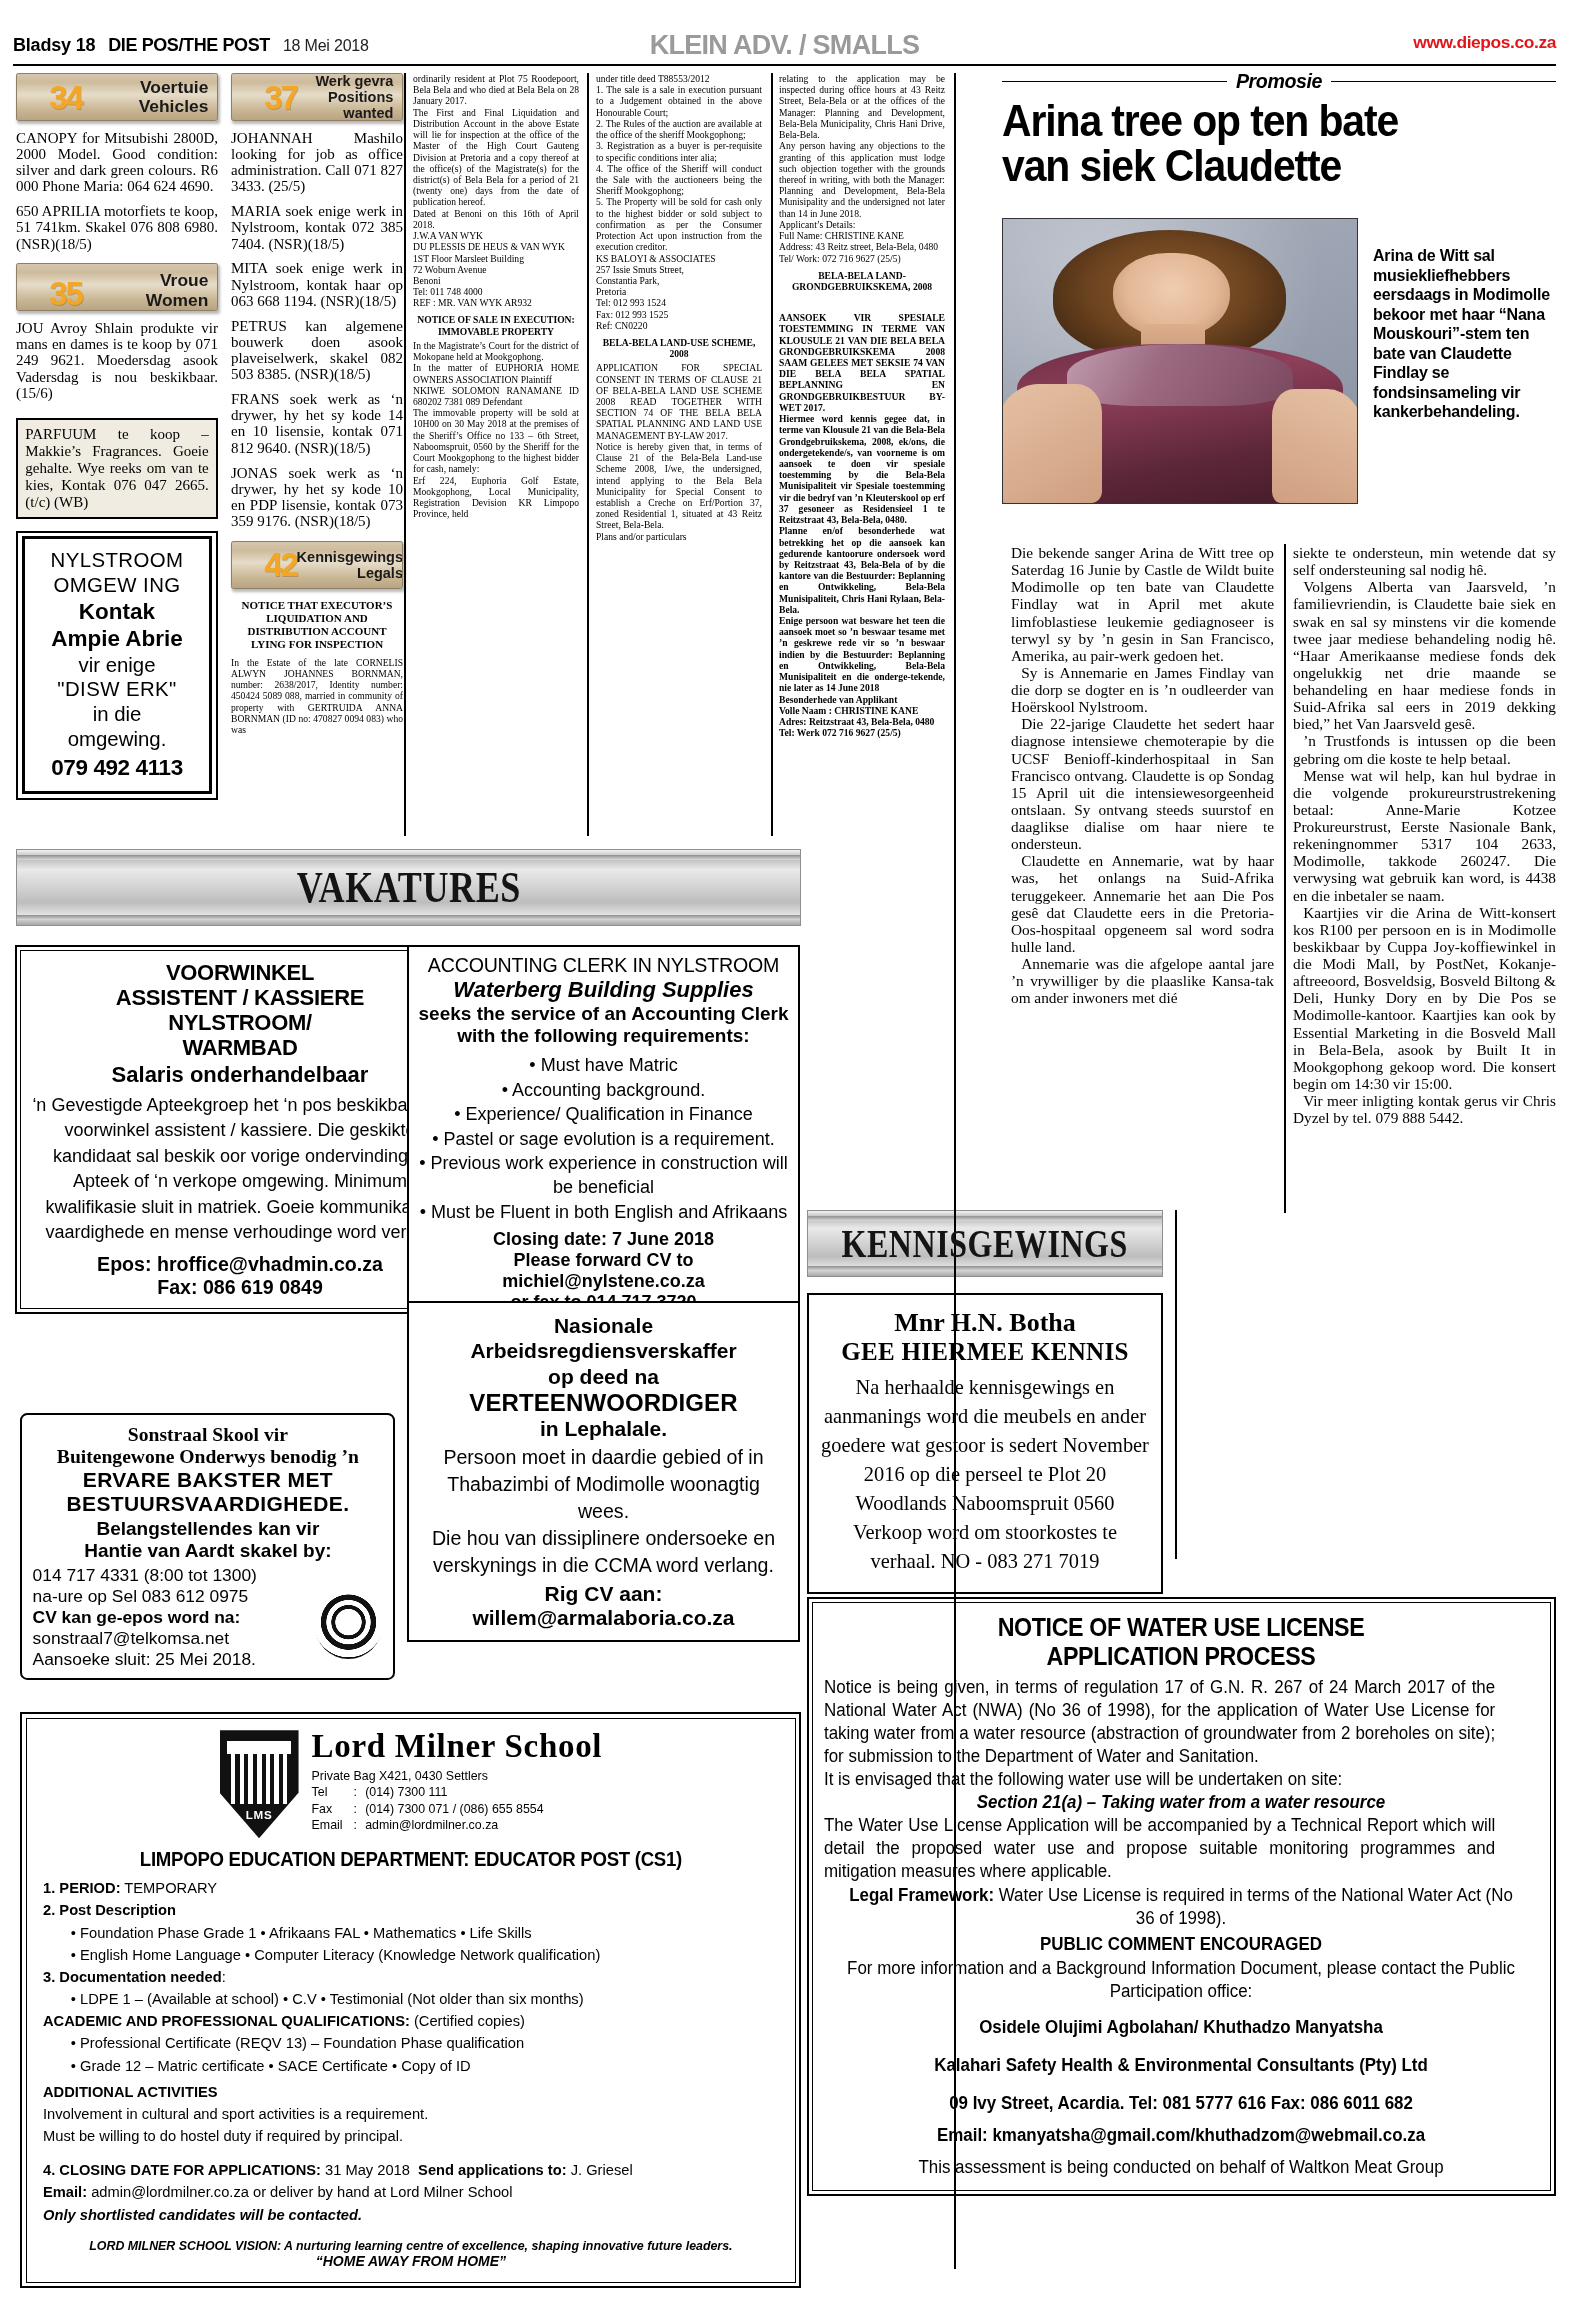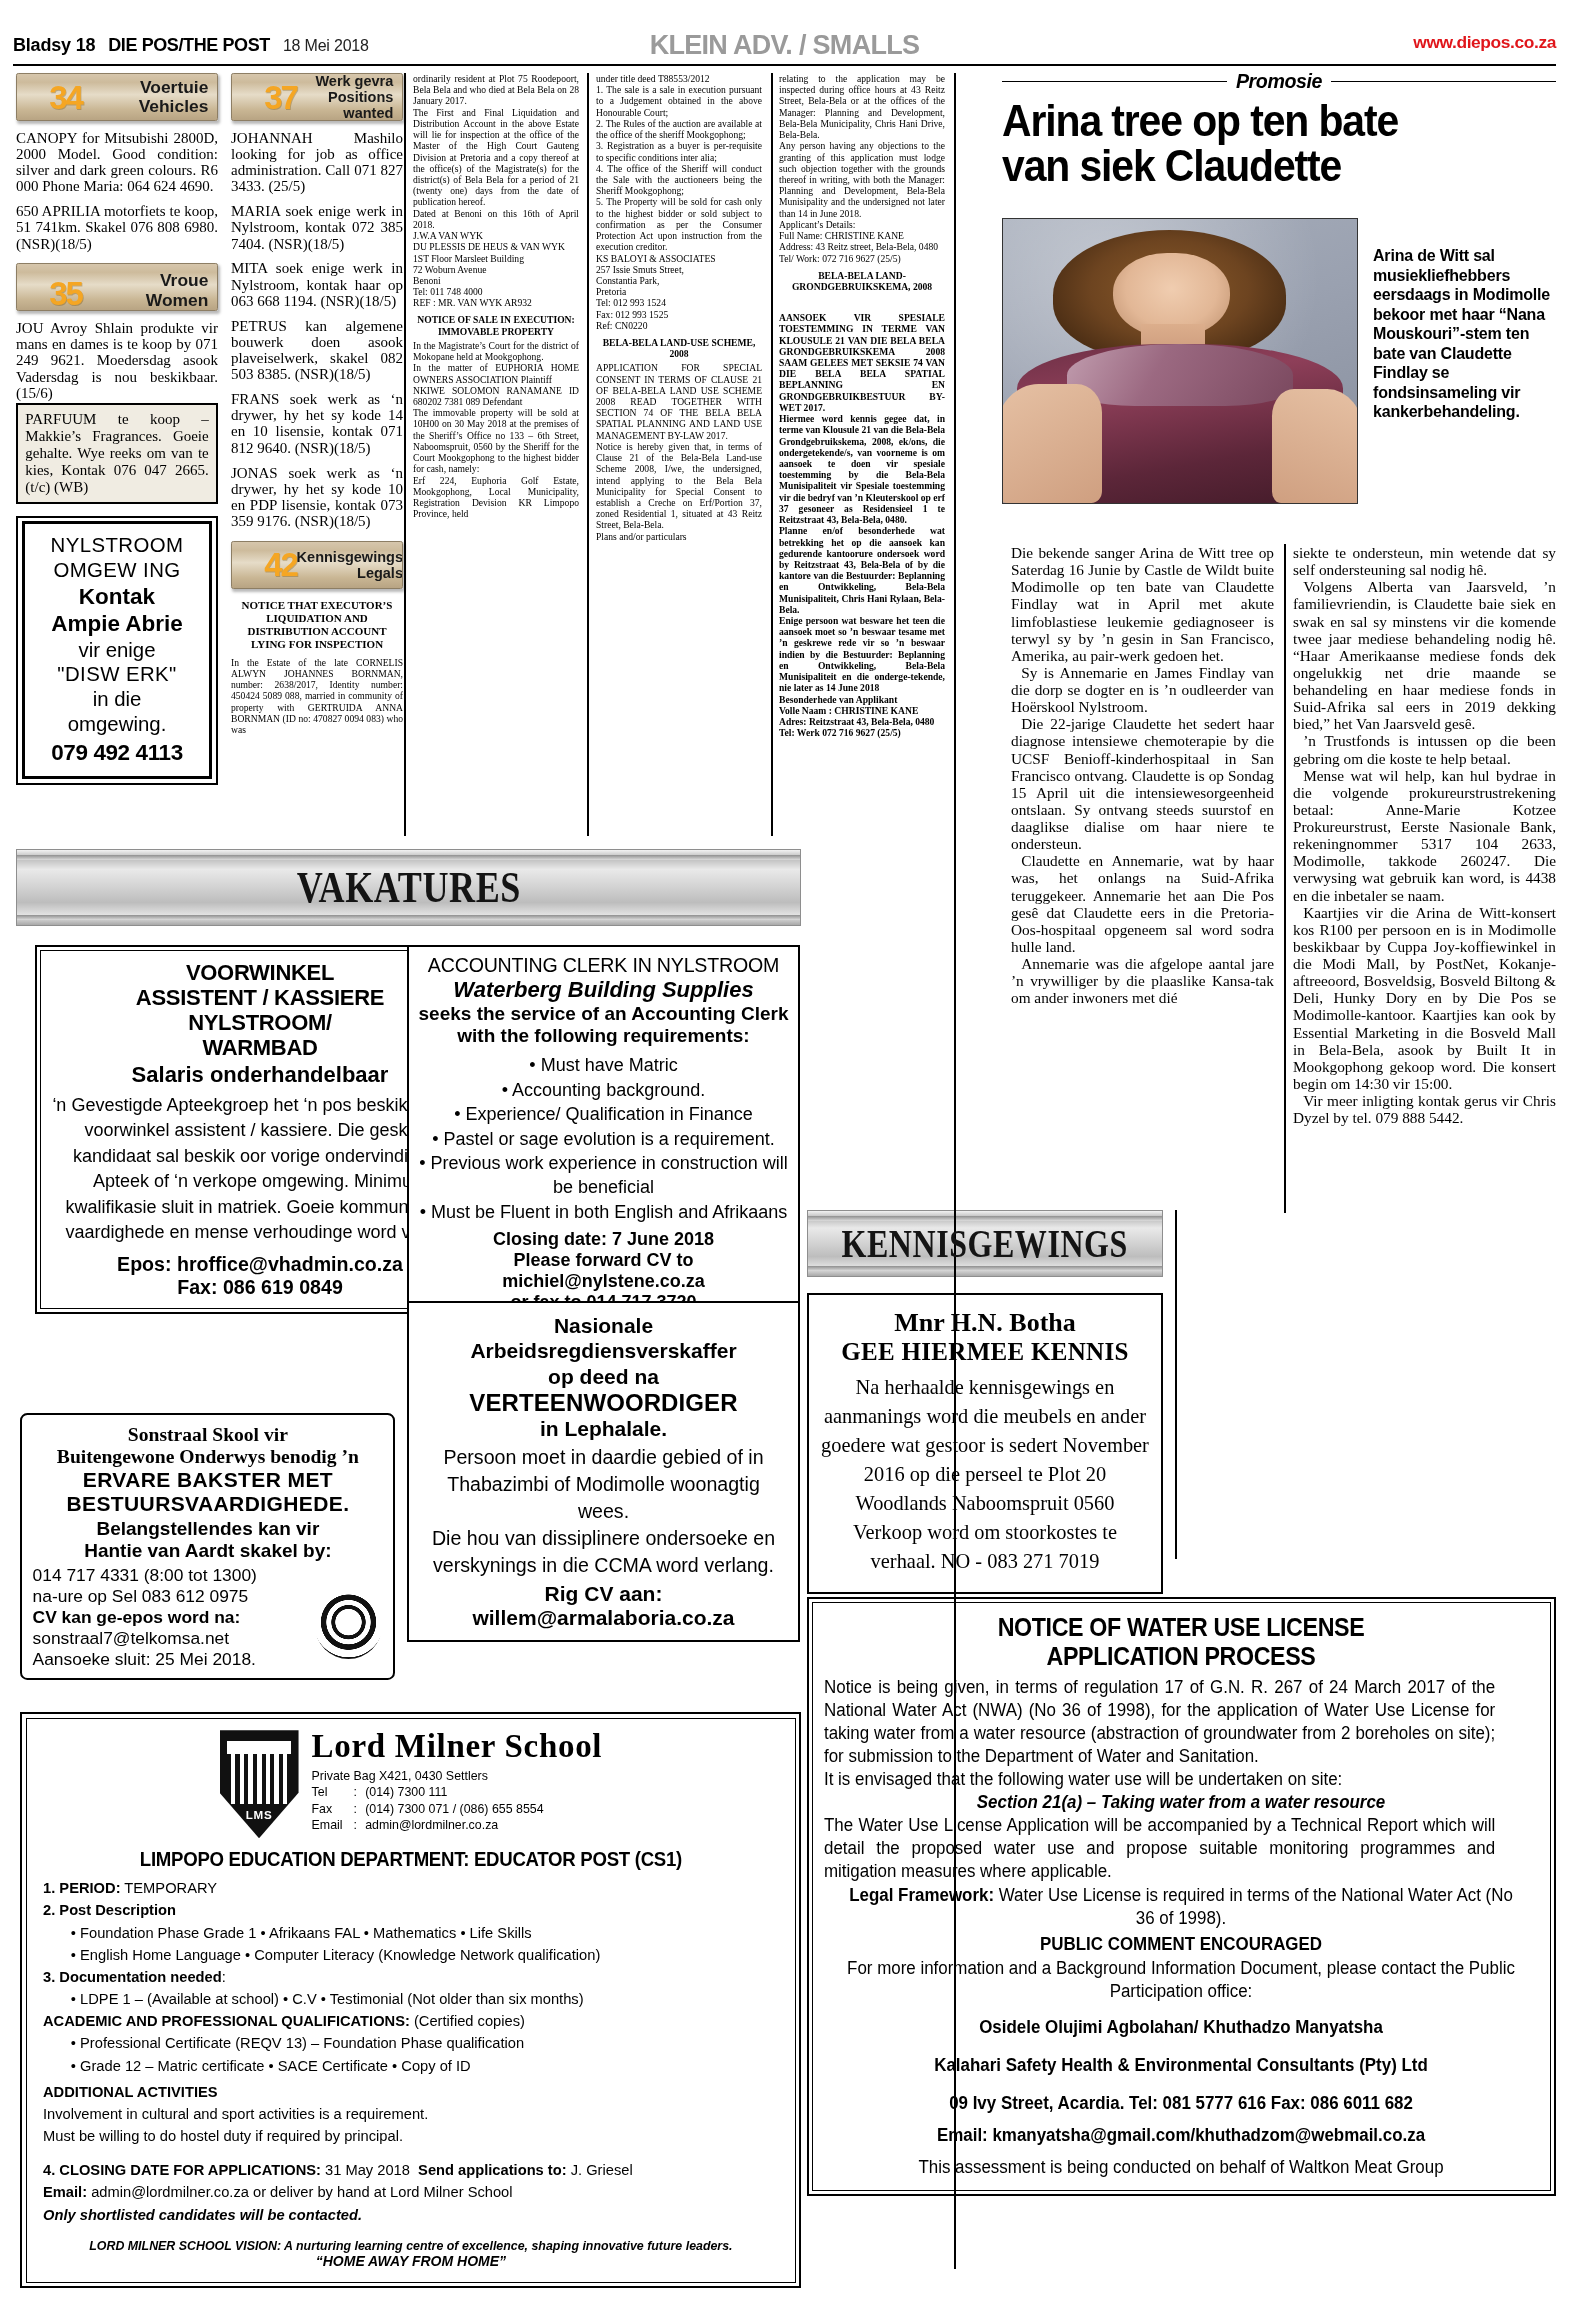--- a/index.html
+++ b/index.html
@@ -54,21 +54,21 @@
     margin-left:auto; margin-right:8.7px; text-align:right;
     font-family:"Liberation Sans", sans-serif; font-weight:bold;
     font-size:14.5px; line-height:1.12; color:#1a1a1a;
   }
   .cat-labels.big { font-size:17.4px; }
 
   .ad { font-size:15px; line-height:1.08; text-align:justify; margin-top:8.7px; }
 
   .boxad {
     border:2.9px solid #000; background:#f0ece2; padding:5.8px 7.3px;
-    font-size:15px; line-height:1.14; margin-top:2px; text-align:justify;
+    font-size:15px; line-height:1.14; margin-top:17px; text-align:justify;
   }
 
   
   .diswerk {
     border:2.2px solid #000; padding:3.6px; margin-top:11.6px; background:#fff;
   }
   .diswerk-in {
     border:3.6px solid #000; padding:8.7px 4.4px 10.2px; text-align:center;
     font-family:"Liberation Sans", sans-serif;
   }
@@ -426,21 +426,21 @@
     <p>’n Trustfonds is intussen op die been gebring om die koste te help betaal.</p>
     <p>Mense wat wil help, kan hul bydrae in die volgende prokureurstrustrekening betaal: Anne-Marie Kotzee Prokureurstrust, Eerste Nasionale Bank, rekeningnommer 5317 104 2633, Modimolle, takkode 260247. Die verwysing wat gebruik kan word, is 4438 en die inbetaler se naam.</p>
     <p>Kaartjies vir die Arina de Witt-konsert kos R100 per persoon en is in Modimolle beskikbaar by Cuppa Joy-koffiewinkel in die Modi Mall, by PostNet, Kokanje-aftreeoord, Bosveldsig, Bosveld Biltong &amp; Deli, Hunky Dory en by Die Pos se Modimolle-kantoor. Kaartjies kan ook by Essential Marketing in die Bosveld Mall in Bela-Bela, asook by Built It in Mookgophong gekoop word. Die konsert begin om 14:30 vir 15:00.</p>
     <p>Vir meer inligting kontak gerus vir Chris Dyzel by tel. 079 888 5442.</p>
   </div>
 
   <div class="metal" style="position:absolute; left:16px; top:849px; width:785px; height:77px;">
     <span style="font-size:44px;">VAKATURES</span>
   </div>
 
-  <div style="position:absolute; left:35px; top:945px; width:450px;">
+  <div style="position:absolute; left:15px; top:945px; width:450px;">
     <div class="jobbox">
       <div class="jobbox-in">
         <div class="sans" style="font-weight:bold; font-size:22px; line-height:1.15; letter-spacing:-0.3px;">
           <div>VOORWINKEL</div>
           <div>ASSISTENT / KASSIERE</div>
           <div>NYLSTROOM/</div>
           <div>WARMBAD</div>
         </div>
         <div class="sans" style="font-weight:bold; font-size:22px; margin-top:1.5px;">Salaris onderhandelbaar</div>
         <div class="sans" style="font-size:18px; line-height:1.42; margin-top:4.4px;">‘n Gevestigde Apteekgroep het ‘n pos beskikbaar vir voorwinkel assistent / kassiere. Die geskikte kandidaat sal beskik oor vorige ondervinding in Apteek of ‘n verkope omgewing.  Minimum kwalifikasie sluit in matriek. Goeie kommunikasie vaardighede en mense verhoudinge word vereis.</div>

